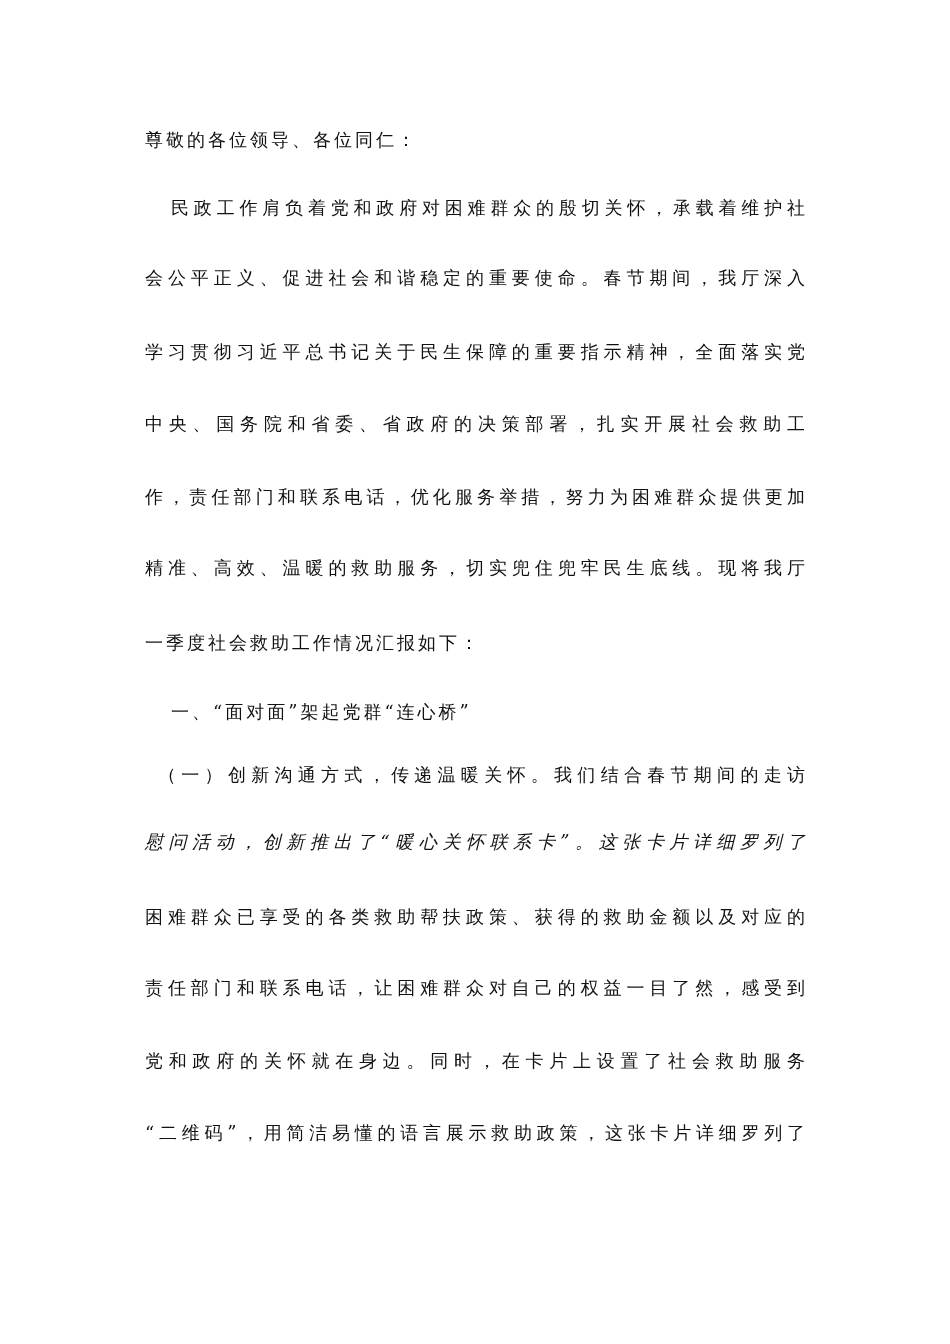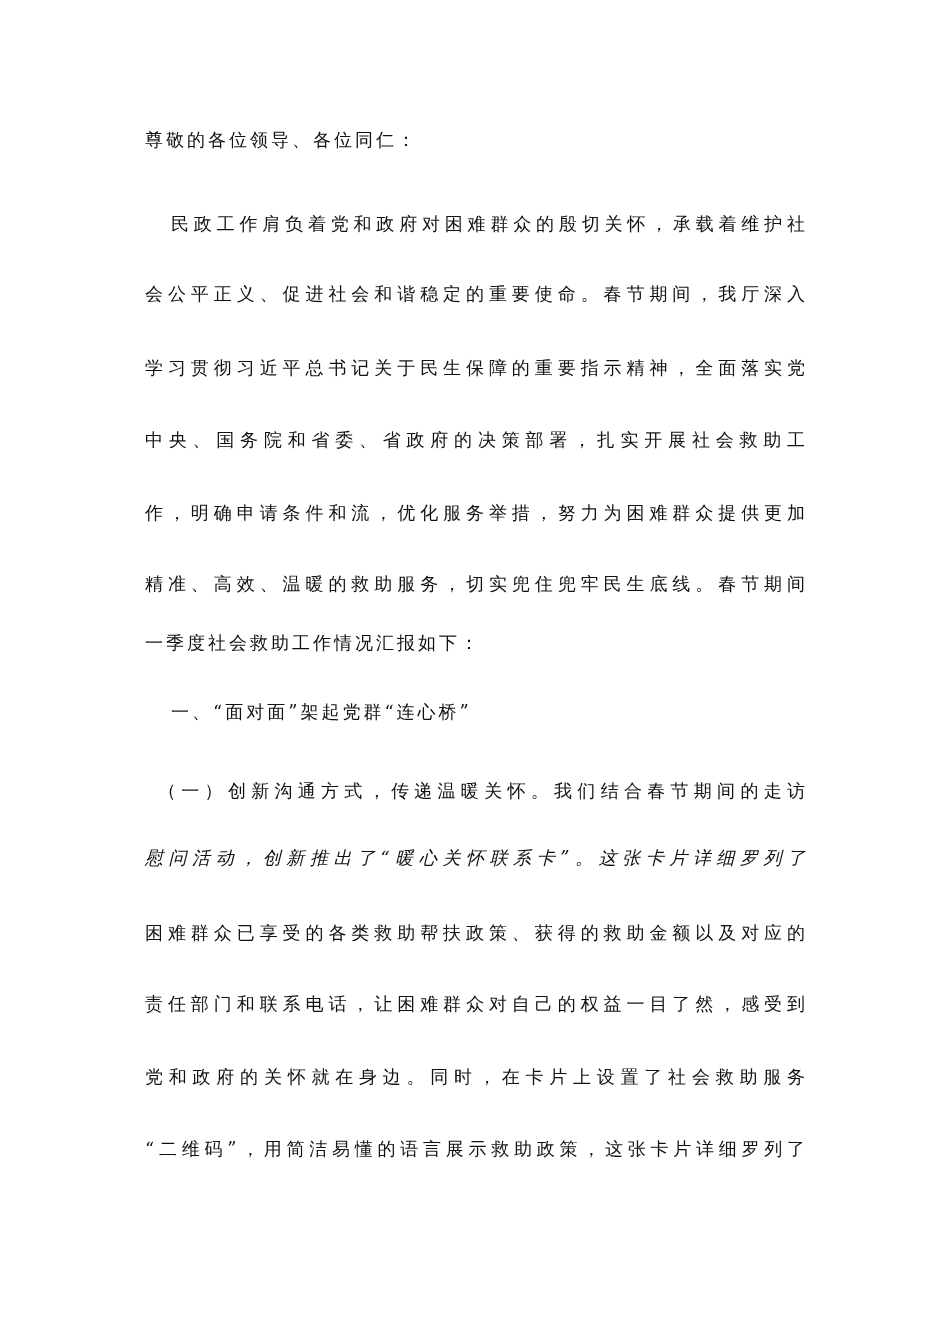--- a/index.html
+++ b/index.html
@@ -28,42 +28,41 @@
     width: 660px;
     height: 30px;
     line-height: 30px;
     font-size: 18px;
     white-space: nowrap;
     overflow: visible;
   }
   .line.full {
     text-align: justify;
     text-align-last: justify;
-    margin-top: 16px;
   }
   .line.left {
     text-align: left;
     letter-spacing: 3px;
   }
   .indent-2 { left: 171px; width: 634px; }
   .indent-1 { left: 158px; width: 647px; }
 </style>
 </head>
 <body>
 
 <div class="page">
 
   <div class="line left" style="top:125px;">尊敬的各位领导、各位同仁：</div>
 
   <div class="line full indent-2" style="top:193px;">民政工作肩负着党和政府对困难群众的殷切关怀，承载着维护社</div>
   <div class="line full" style="top:337px;">学习贯彻习近平总书记关于民生保障的重要指示精神，全面落实党</div>
   <div class="line full" style="top:263px;">会公平正义、促进社会和谐稳定的重要使命。春节期间，我厅深入</div>
   <div class="line full" style="top:409px;">中央、国务院和省委、省政府的决策部署，扎实开展社会救助工</div>
-  <div class="line full" style="top:482px;">作，明确申请条件和流，优化服务举措，努力为困难群众提供更加</div>
-  <div class="line full" style="top:553px;">精准、高效、温暖的救助服务，切实兜住兜牢民生底线。春节期间</div>
+  <div class="line full" style="top:482px;">作，责任部门和联系电话，优化服务举措，努力为困难群众提供更加</div>
+  <div class="line full" style="top:553px;">精准、高效、温暖的救助服务，切实兜住兜牢民生底线。现将我厅</div>
   <div class="line left" style="top:628px;">一季度社会救助工作情况汇报如下：</div>
 
   <div class="line left indent-2" style="top:697px;">一、“面对面”架起党群“连心桥”</div>
 
   <div class="line full indent-1" style="top:760px;">（一）创新沟通方式，传递温暖关怀。我们结合春节期间的走访</div>
   <div class="line full" style="top:827px;font-style:italic;">慰问活动，创新推出了“暖心关怀联系卡”。这张卡片详细罗列了</div>
   <div class="line full" style="top:902px;">困难群众已享受的各类救助帮扶政策、获得的救助金额以及对应的</div>
   <div class="line full" style="top:973px;">责任部门和联系电话，让困难群众对自己的权益一目了然，感受到</div>
   <div class="line full" style="top:1046px;">党和政府的关怀就在身边。同时，在卡片上设置了社会救助服务</div>
   <div class="line full" style="top:1118px;">“二维码”，用简洁易懂的语言展示救助政策，这张卡片详细罗列了</div>

